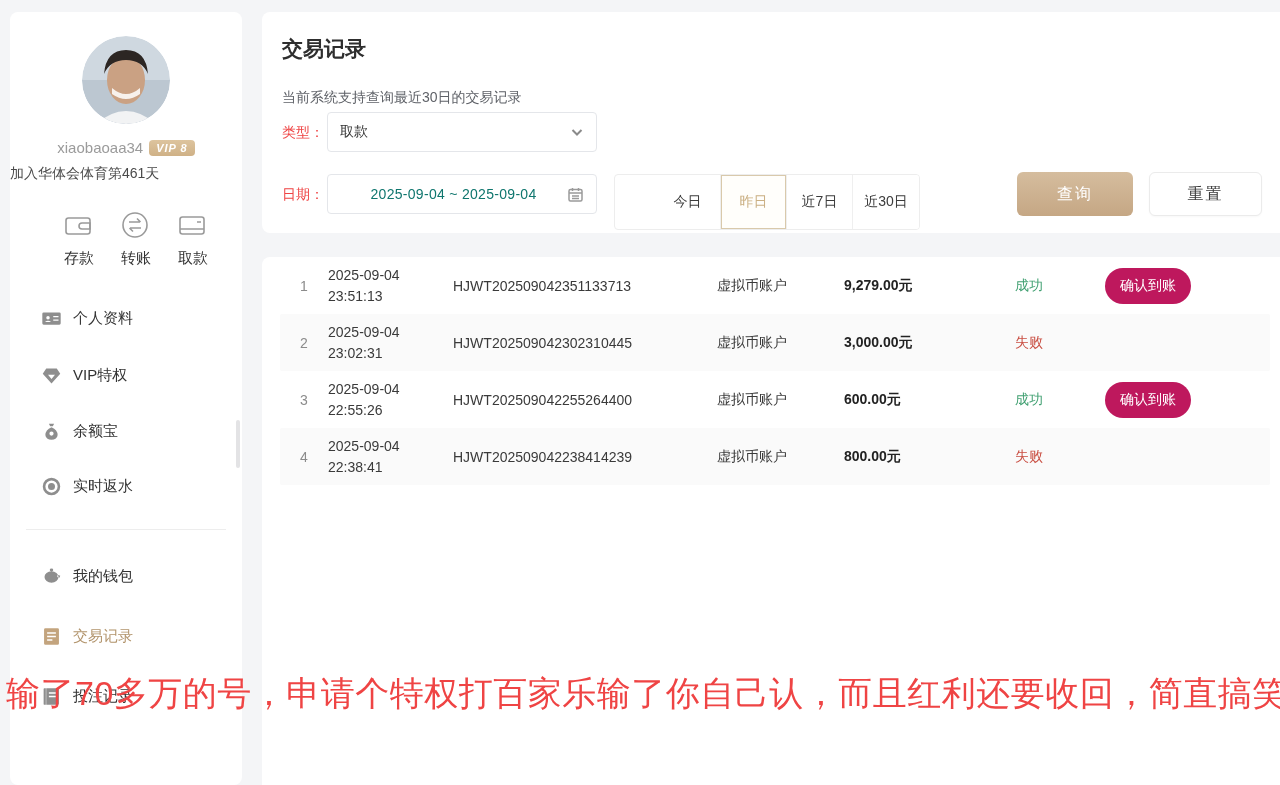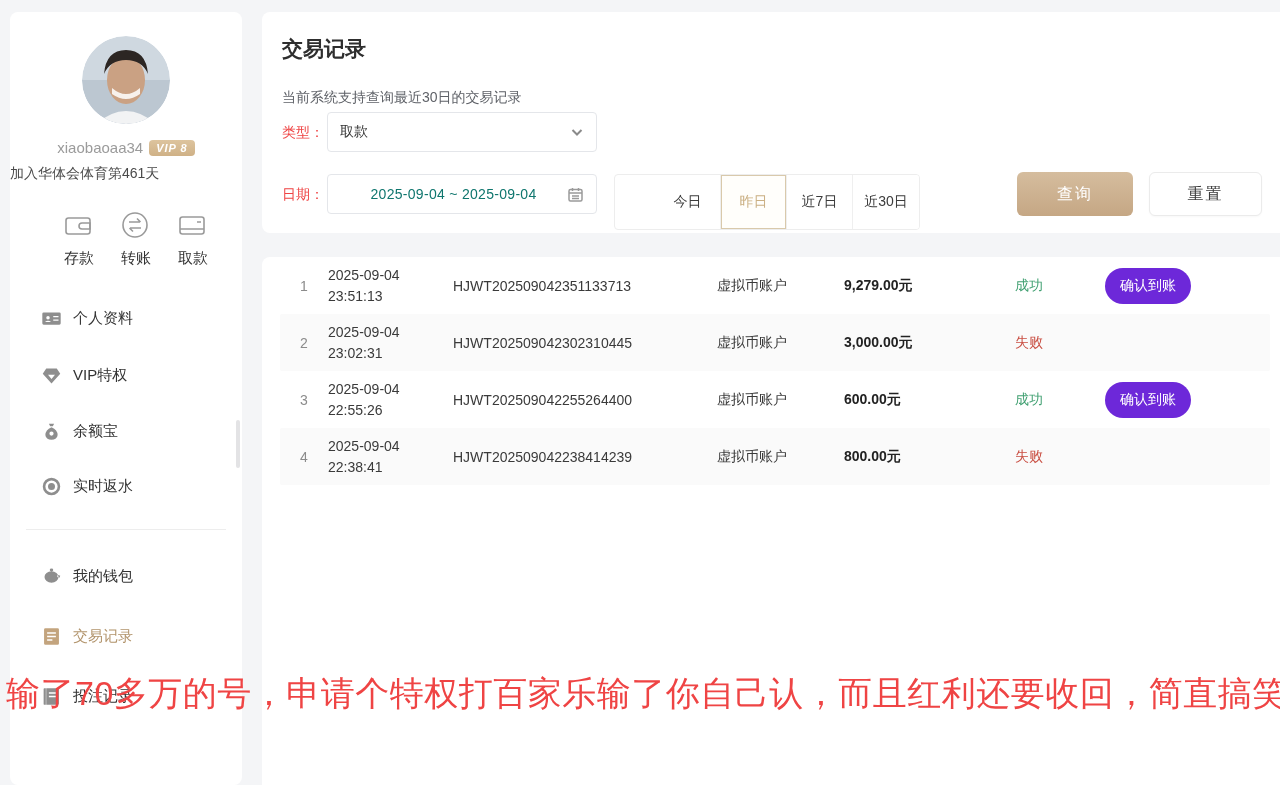--- a/index.html
+++ b/index.html
@@ -89,21 +89,21 @@
   .c-order { width:264px; font-size:14px; color:#3a3a3a; }
   .c-account { width:127px; font-size:14px; color:#3a3a3a; }
   .c-amount { width:171px; font-size:14px; font-weight:bold; color:#222; }
   .c-status { width:90px; font-size:14px; }
   .c-action { flex:1; }
   .thead .c-no { color:#8d93a5; }
   .thead .c-action { padding-left:27px; }
   .status-success { color:#43a173; }
   .status-fail { color:#c94f43; }
   .confirm-btn {
-    display:inline-block; background:#6d28d9; color:#fff; font-size:14px;
+    display:inline-block; background:#be185d; color:#fff; font-size:14px;
     padding:9px 15px; border-radius:18px; border:none; cursor:pointer;
     font-family:inherit;
   }
 
   
   .overlay-text {
     position:absolute; left:6px; top:671px; z-index:50;
     font-size:34px; color:#ef4444; white-space:nowrap; font-weight:500;
     letter-spacing:0.5px;
   }

